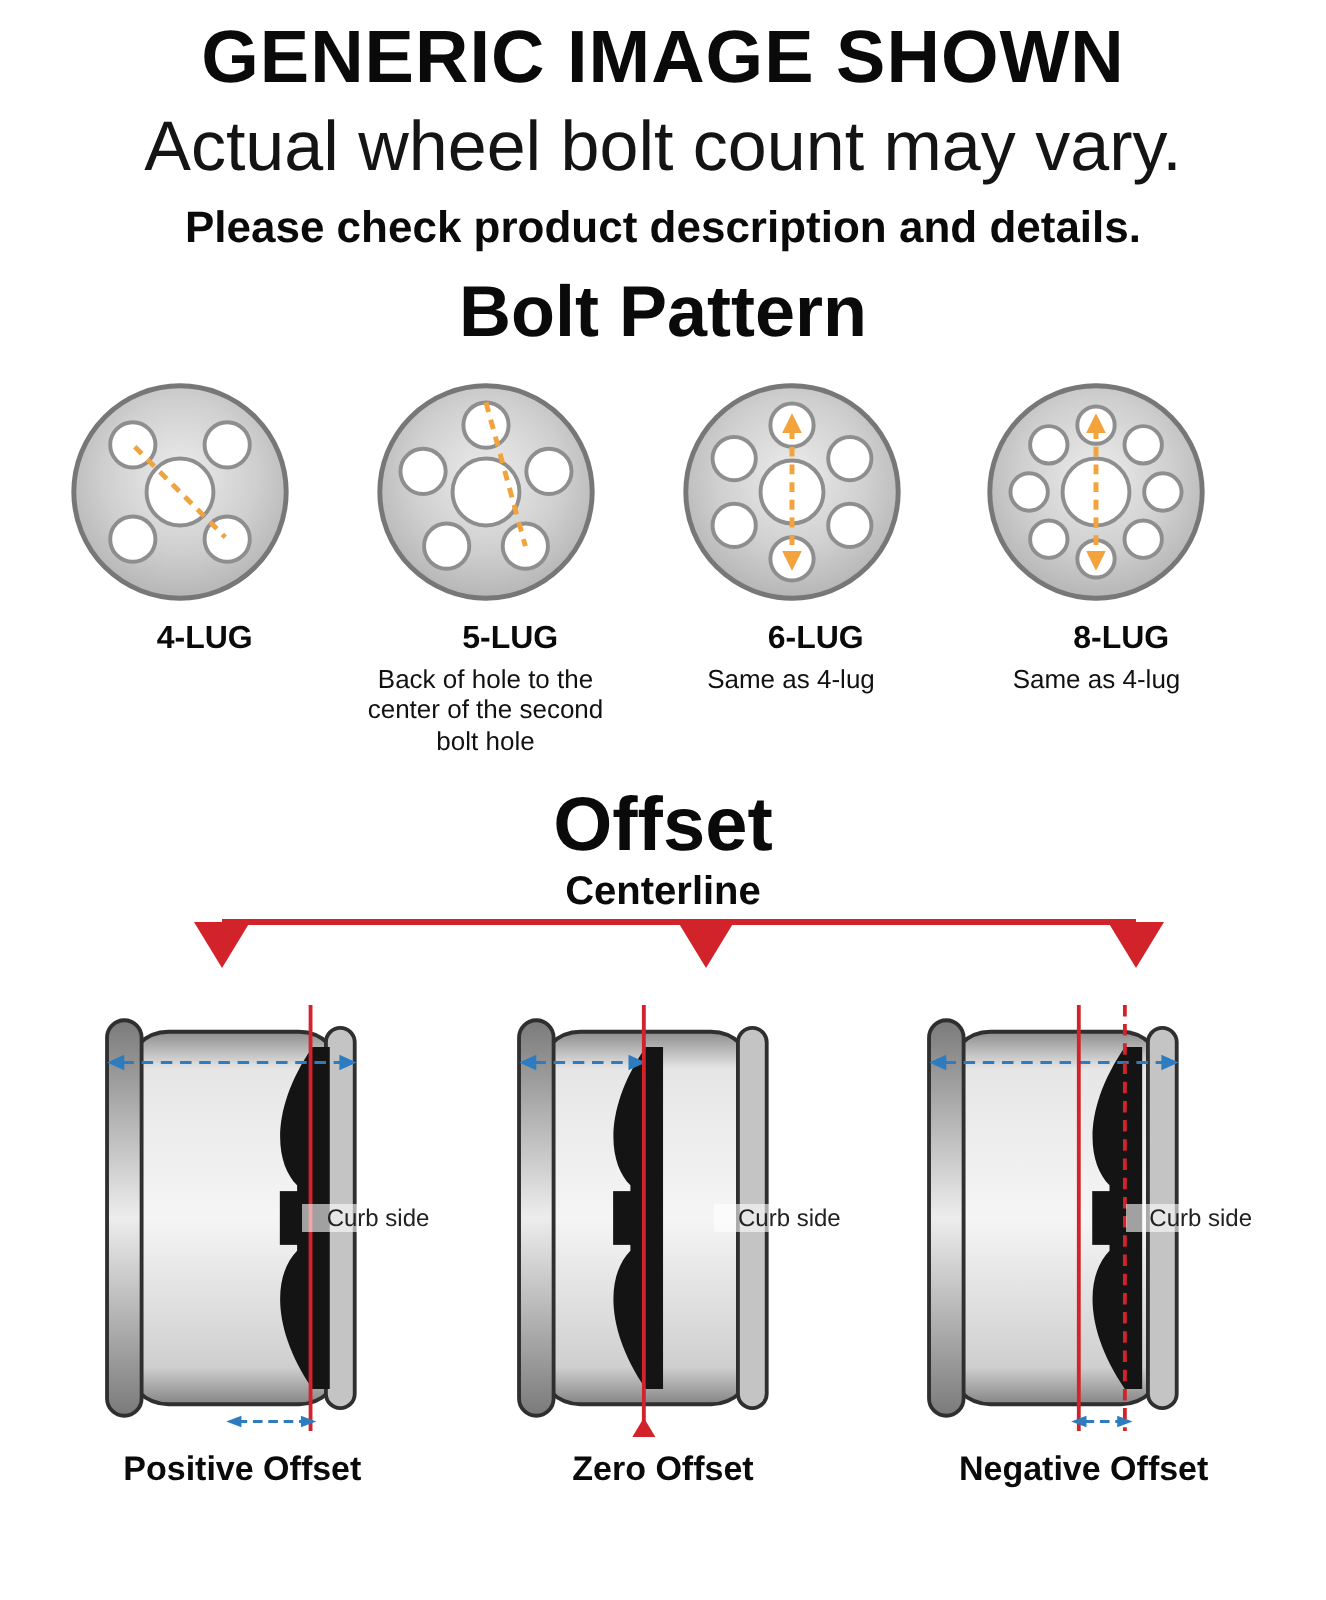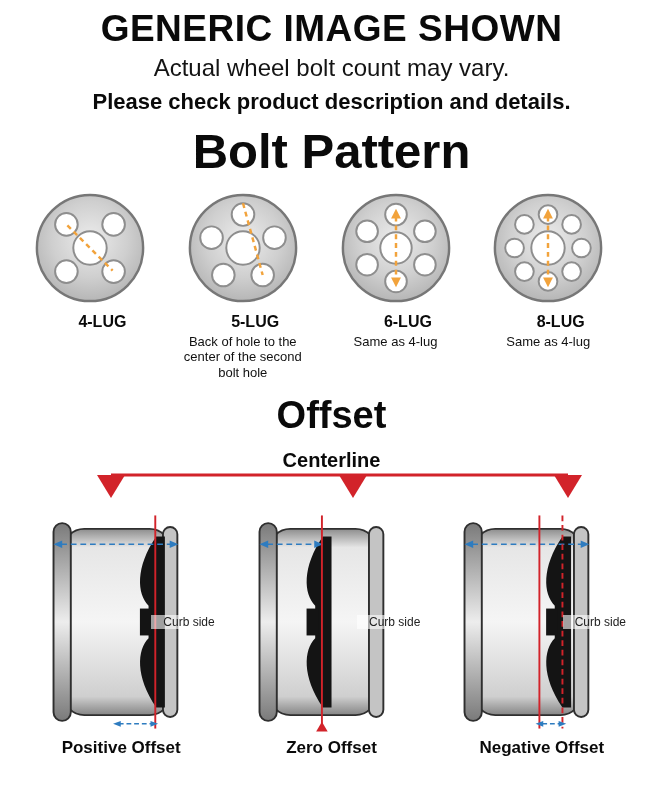--- a/index.html
+++ b/index.html
@@ -2,30 +2,30 @@
 <html><head>
 <meta charset="utf-8">
 <style>
   html,body{margin:0;padding:0;background:#fff;}
   .page{
     width:617px;height:800px;margin:0 auto;background:#fff;overflow:hidden;
     font-family:"Liberation Sans", sans-serif;color:#0a0a0a;text-align:center;
     position:relative;
   }
   .main-title{font-size:37px;font-weight:700;letter-spacing:.5px;margin:8px 0 2px;}
-  .subtitle{font-size:24px;font-weight:400;margin:4px 0 2px;color:#141414;}
+  .subtitle{font-size:35px;font-weight:400;margin:4px 0 2px;color:#141414;}
   .note{font-size:22px;font-weight:700;margin:7px 0 2px;}
-  .bp-heading{font-size:49px;font-weight:700;margin:8px 0 10px;}
+  .bp-heading{font-size:36px;font-weight:700;margin:8px 0 10px;}
   .lug-row{display:flex;justify-content:center;gap:10px;margin:0 8px 6px;}
   .lug-item{width:152px;display:flex;flex-direction:column;}
   .lug-item svg{width:118px;height:118px;}
   .lug-label{font-size:16px;font-weight:700;margin-top:6px;}
   .lug-desc{font-size:13px;line-height:1.18;margin-top:3px;width:118px;color:#111;}
   .offset-heading{font-size:38px;font-weight:700;margin:14px 0 0;}
-  .centerline-block{margin-top:12px;}
+  .centerline-block{margin-top:0;}
   .centerline-label{font-size:20px;font-weight:700;margin:0 0 -2px;}
   .wheel-row{display:flex;justify-content:center;margin-top:0;}
   .wheel-item{width:221px;position:relative;display:flex;justify-content:center;}
   .wheel-item svg{width:168px;height:228px;}
   .curb-label{
     position:absolute;right:2px;top:47%;font-size:12px;color:#222;
     background:rgba(255,255,255,.6);padding:0 12px;
   }
   .offset-labels{display:flex;justify-content:center;margin-top:2px;gap:14px;}
   .offset-label{width:221px;font-size:17px;font-weight:700;}

